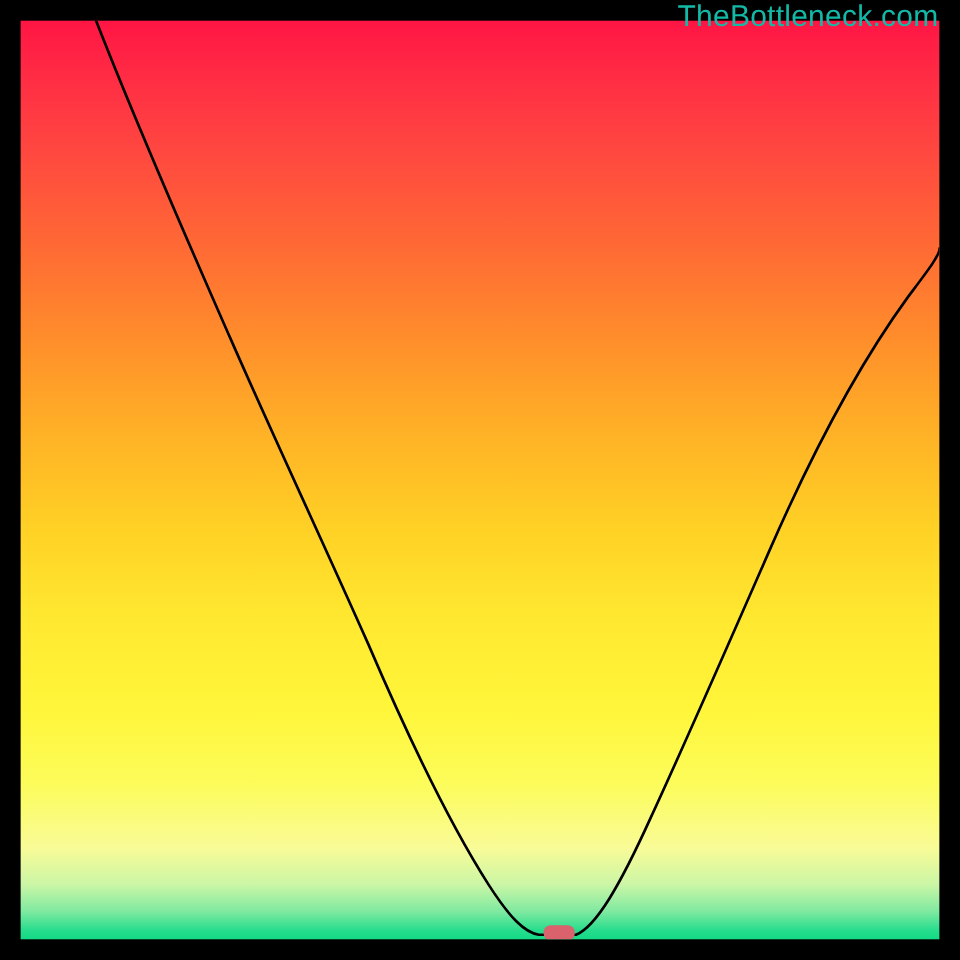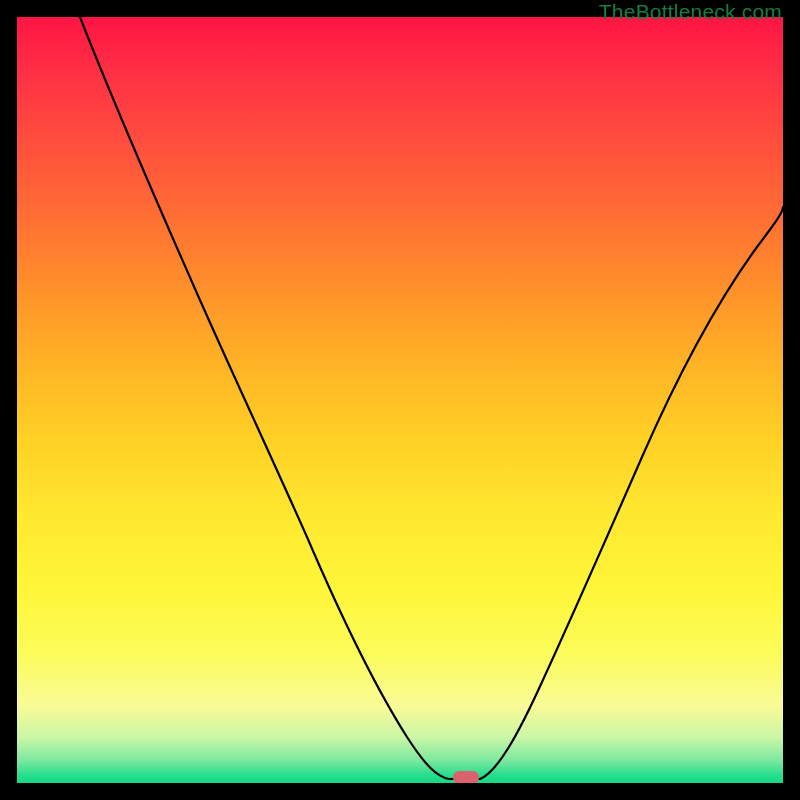--- a/index.html
+++ b/index.html
@@ -58,22 +58,22 @@
   .curve-path {
     fill: none;
     stroke: #000;
     stroke-width: 2.2;
     stroke-linecap: round;
   }
   .watermark {
     position: absolute;
     top: 0;
     right: 18px;
-    color: #15803d;
-    font-size: 21px;
+    color: #14b8a6;
+    font-size: 25px;
     font-weight: 500;
     letter-spacing: 0.2px;
     text-align: center;
   }
 </style>
 </head>
 <body>
 
 <div class="frame">
   <div class="plot">

